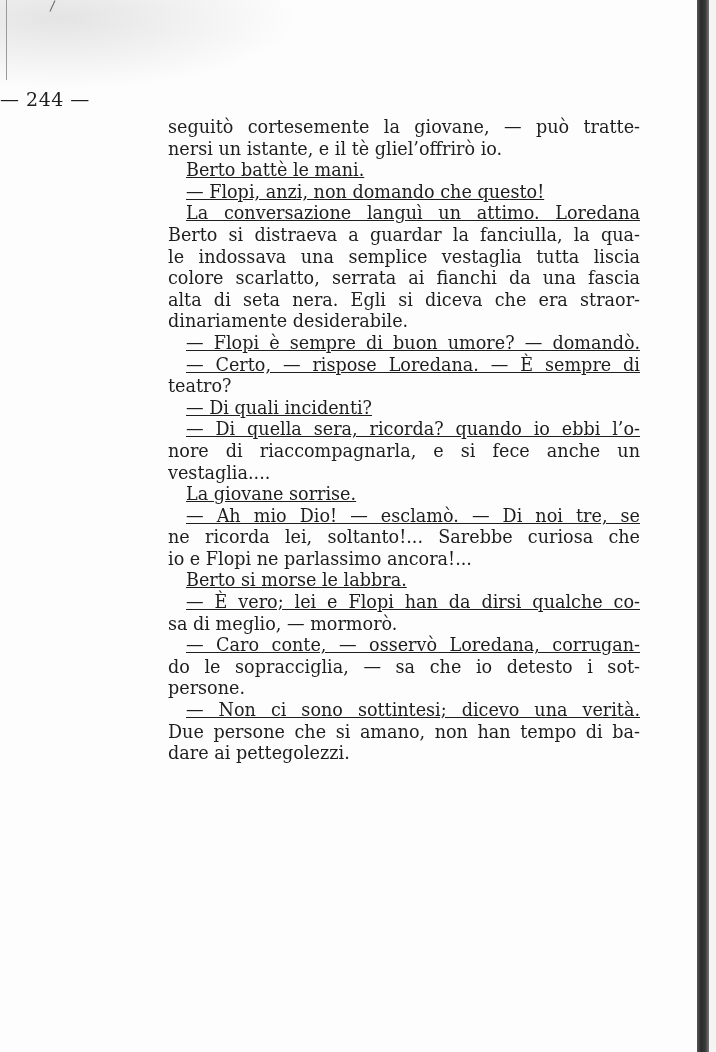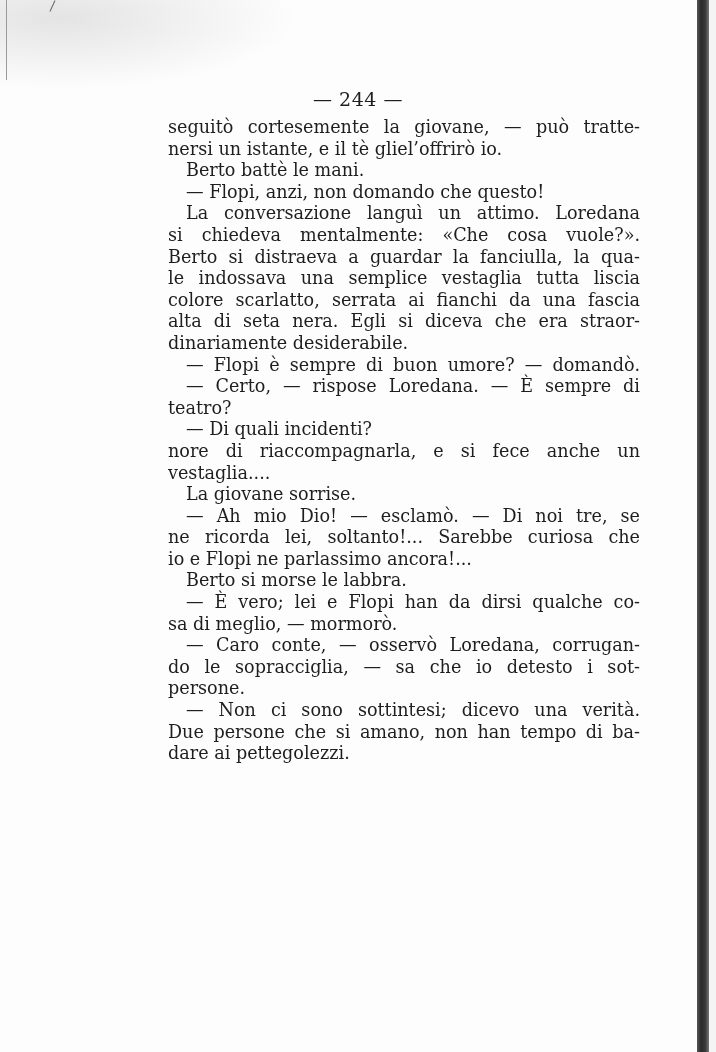--- a/index.html
+++ b/index.html
@@ -46,41 +46,42 @@
       position: absolute;
       left: 709px; top: 0;
       width: 7px; height: 1052px;
       background: #f4f4f4;
     }
     .page-number {
       position: absolute;
       top: 88px;
       left: 0;
       width: 716px;
-      text-align: center;
+      text-align: left;
       font-size: 19px;
       letter-spacing: 0.5px;
     }
     .text-block {
       position: absolute;
       left: 168px;
       top: 117px;
       width: 472px;
       font-size: 17.6px;
       line-height: 21.6px;
     }
     .line {
       display: block;
       white-space: nowrap;
       text-align: justify;
       text-align-last: justify;
       height: 21.6px;
     }
     .line.indent {
       padding-left: 18px;
+      text-decoration: underline;
     }
     .line.last {
       text-align-last: left;
     }
   </style>
 </head>
 <body>
 
 <div class="scan-noise"></div>
 <div class="left-edge"></div>
@@ -89,30 +90,30 @@
 <div class="spine-right"></div>
 
 <div class="page-number">— 244 —</div>
 
 <div class="text-block" id="text-block">
     <span class="line">seguitò cortesemente la giovane, — può tratte-</span>
     <span class="line last">nersi un istante, e il tè gliel’offrirò io.</span>
     <span class="line indent last">Berto battè le mani.</span>
     <span class="line indent last">— Flopi, anzi, non domando che questo!</span>
     <span class="line indent">La conversazione languì un attimo. Loredana</span>
-    <span class="line">si chiedeva mentalmente: «Che cosa vuole?».</span>
     <span class="line">Berto si distraeva a guardar la fanciulla, la qua-</span>
     <span class="line">le indossava una semplice vestaglia tutta liscia</span>
     <span class="line">colore scarlatto, serrata ai fianchi da una fascia</span>
     <span class="line">alta di seta nera. Egli si diceva che era straor-</span>
     <span class="line last">dinariamente desiderabile.</span>
     <span class="line indent">— Flopi è sempre di buon umore? — domandò.</span>
     <span class="line indent">— Certo, — rispose Loredana. — È sempre di</span>
     <span class="line last">teatro?</span>
     <span class="line indent last">— Di quali incidenti?</span>
+    <span class="line indent">— Di quella sera, ricorda? quando io ebbi l’o-</span>
     <span class="line">nore di riaccompagnarla, e si fece anche un</span>
     <span class="line last">vestaglia....</span>
     <span class="line indent last">La giovane sorrise.</span>
     <span class="line indent">— Ah mio Dio! — esclamò. — Di noi tre, se</span>
     <span class="line">ne ricorda lei, soltanto!... Sarebbe curiosa che</span>
     <span class="line last">io e Flopi ne parlassimo ancora!...</span>
     <span class="line indent last">Berto si morse le labbra.</span>
     <span class="line indent">— È vero; lei e Flopi han da dirsi qualche co-</span>
     <span class="line last">sa di meglio, — mormorò.</span>
     <span class="line indent">— Caro conte, — osservò Loredana, corrugan-</span>

